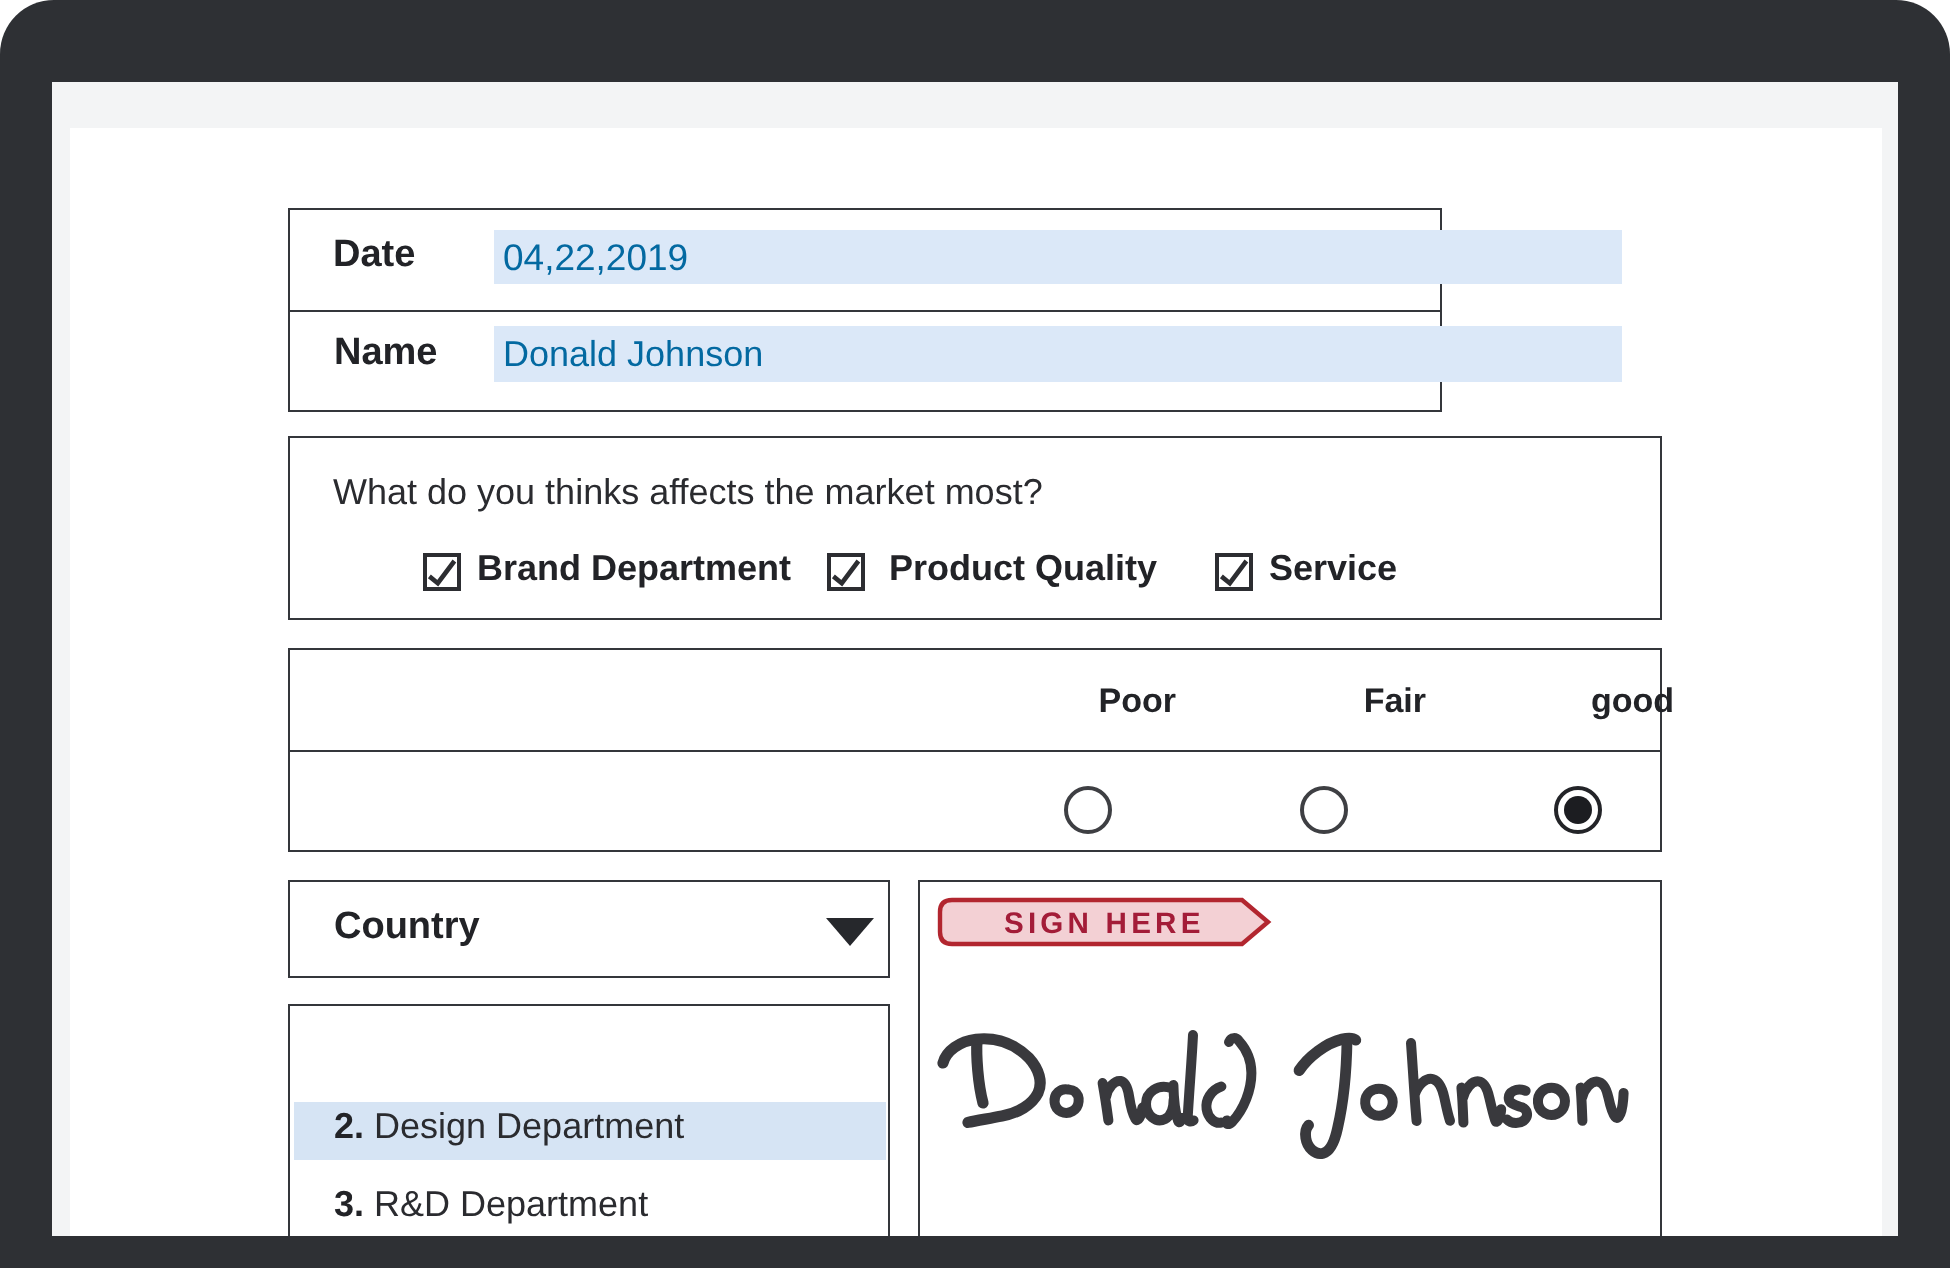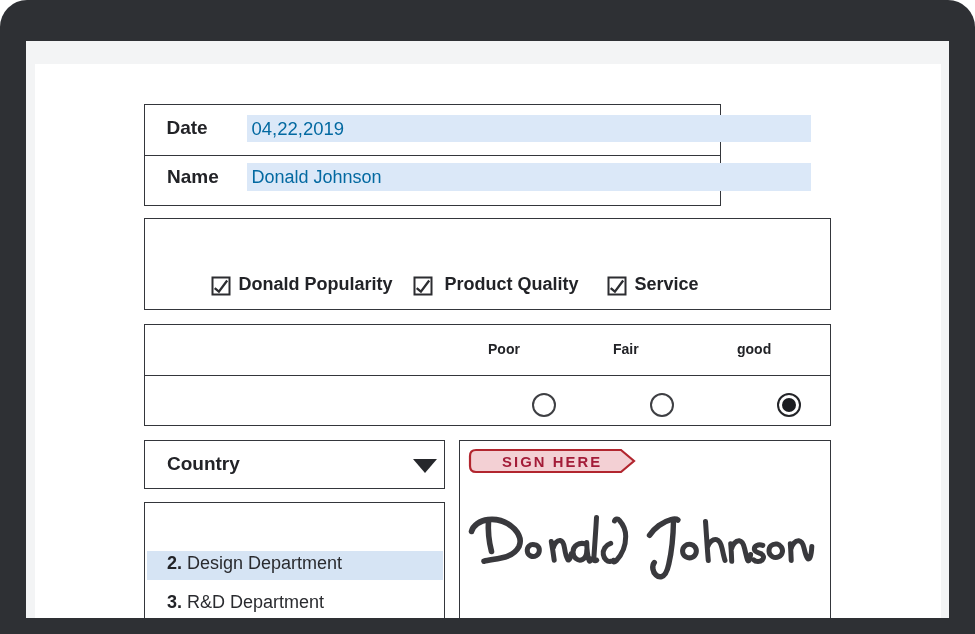--- a/index.html
+++ b/index.html
@@ -21,22 +21,22 @@
   .blue { position:absolute; background:#dbe8f8; }
   .bval { position:absolute; font-size:18.5px; color:#0369a1; white-space:nowrap; }
 
   #box2 { left:144px; top:218px; width:687px; height:92px; }
   .qtext { position:absolute; left:21.5px; top:16.5px; font-size:18px; color:#2a2b2f; }
   .cblbl { position:absolute; font-weight:bold; font-size:18px; color:#222327; }
 
   #box3 { left:144px; top:324px; width:687px; height:102px; }
   #box3 .hd { position:absolute; top:0; height:51px; width:100%;
      border-bottom:1.6px solid #34363b; }
-  .colh { position:absolute; font-weight:bold; font-size:14px; color:#222327;
-     top:16px; width:100px; text-align:left; }
+  .colh { position:absolute; font-weight:bold; font-size:17px; color:#222327;
+     top:16px; width:100px; text-align:right; }
   .rowlbl { position:absolute; left:21px; top:67.5px; font-size:18px; color:#2a2b2f; }
   .radio { position:absolute; width:24px; height:24px; border:2.2px solid #3e3f43;
      border-radius:50%; background:#fff; }
   .radio.sel { border-color:#232428; }
   .radio.sel::after { content:""; position:absolute; left:2.5px; top:2.5px;
      width:14.6px; height:14.6px; border-radius:50%; background:#1c1d21; }
 
   #country { left:144px; top:440px; width:301px; height:49px; }
   #country .lbl { left:22px; top:12px; }
   .tri { position:absolute; left:268px; top:18px; width:0; height:0;
@@ -60,25 +60,26 @@
     <div class="row1"></div>
     <div class="lbl" style="left:21.5px; top:11.5px;">Date</div>
     <div class="blue" style="left:102px; top:10px;  width:564px; height:27px;"></div>
     <div class="bval" style="left:106.5px; top:12.5px;">04,22,2019</div>
     <div class="lbl" style="left:22px; top:61px;">Name</div>
     <div class="blue" style="left:102px; top:57.5px; width:564px; height:28px;"></div>
     <div class="bval" style="left:106.5px; top:61.5px; font-size:18px;">Donald Johnson</div>
   </div>
 
   <div class="bx" id="box2">
+    <div class="qtext">What do you thinks affects the market most?</div>
     <svg class="abs" style="left:64px; top:54px;" width="26" height="26" viewBox="0 0 26 26">
       <rect x="3.5" y="4.5" width="17" height="17" fill="none" stroke="#2c2d31" stroke-width="2"></rect>
       <path d="M5.7,15.2 L9.9,18.6 L18.2,7.5" fill="none" stroke="#2c2d31" stroke-width="2.3"></path>
     </svg>
-    <div class="cblbl" style="left:93.5px; top:54.5px;">Donald Popularity</div>
+    <div class="cblbl" style="left:93.5px; top:54.5px;">Brand Department</div>
     <svg class="abs" style="left:266px; top:54px;" width="26" height="26" viewBox="0 0 26 26">
       <rect x="3.5" y="4.5" width="17" height="17" fill="none" stroke="#2c2d31" stroke-width="2"></rect>
       <path d="M5.7,15.2 L9.9,18.6 L18.2,7.5" fill="none" stroke="#2c2d31" stroke-width="2.3"></path>
     </svg>
     <div class="cblbl" style="left:299.5px; top:54.5px;">Product Quality</div>
     <svg class="abs" style="left:460px; top:54px;" width="26" height="26" viewBox="0 0 26 26">
       <rect x="3.5" y="4.5" width="17" height="17" fill="none" stroke="#2c2d31" stroke-width="2"></rect>
       <path d="M5.7,15.2 L9.9,18.6 L18.2,7.5" fill="none" stroke="#2c2d31" stroke-width="2.3"></path>
     </svg>
     <div class="cblbl" style="left:489.5px; top:54.5px;">Service</div>

